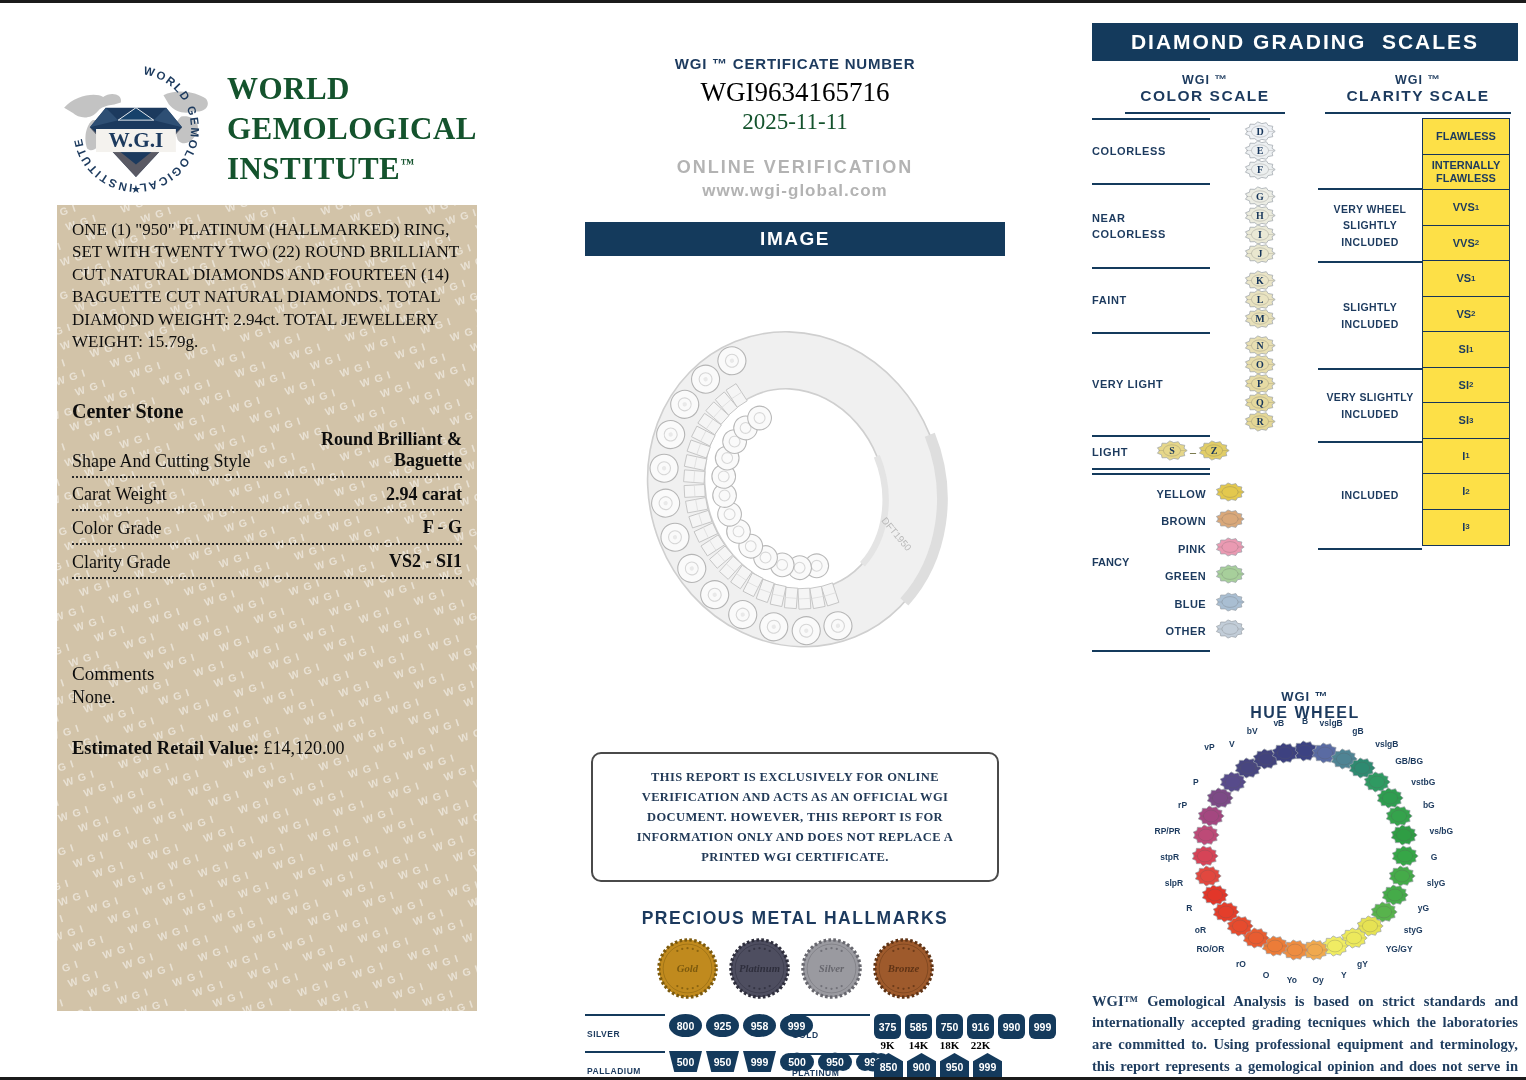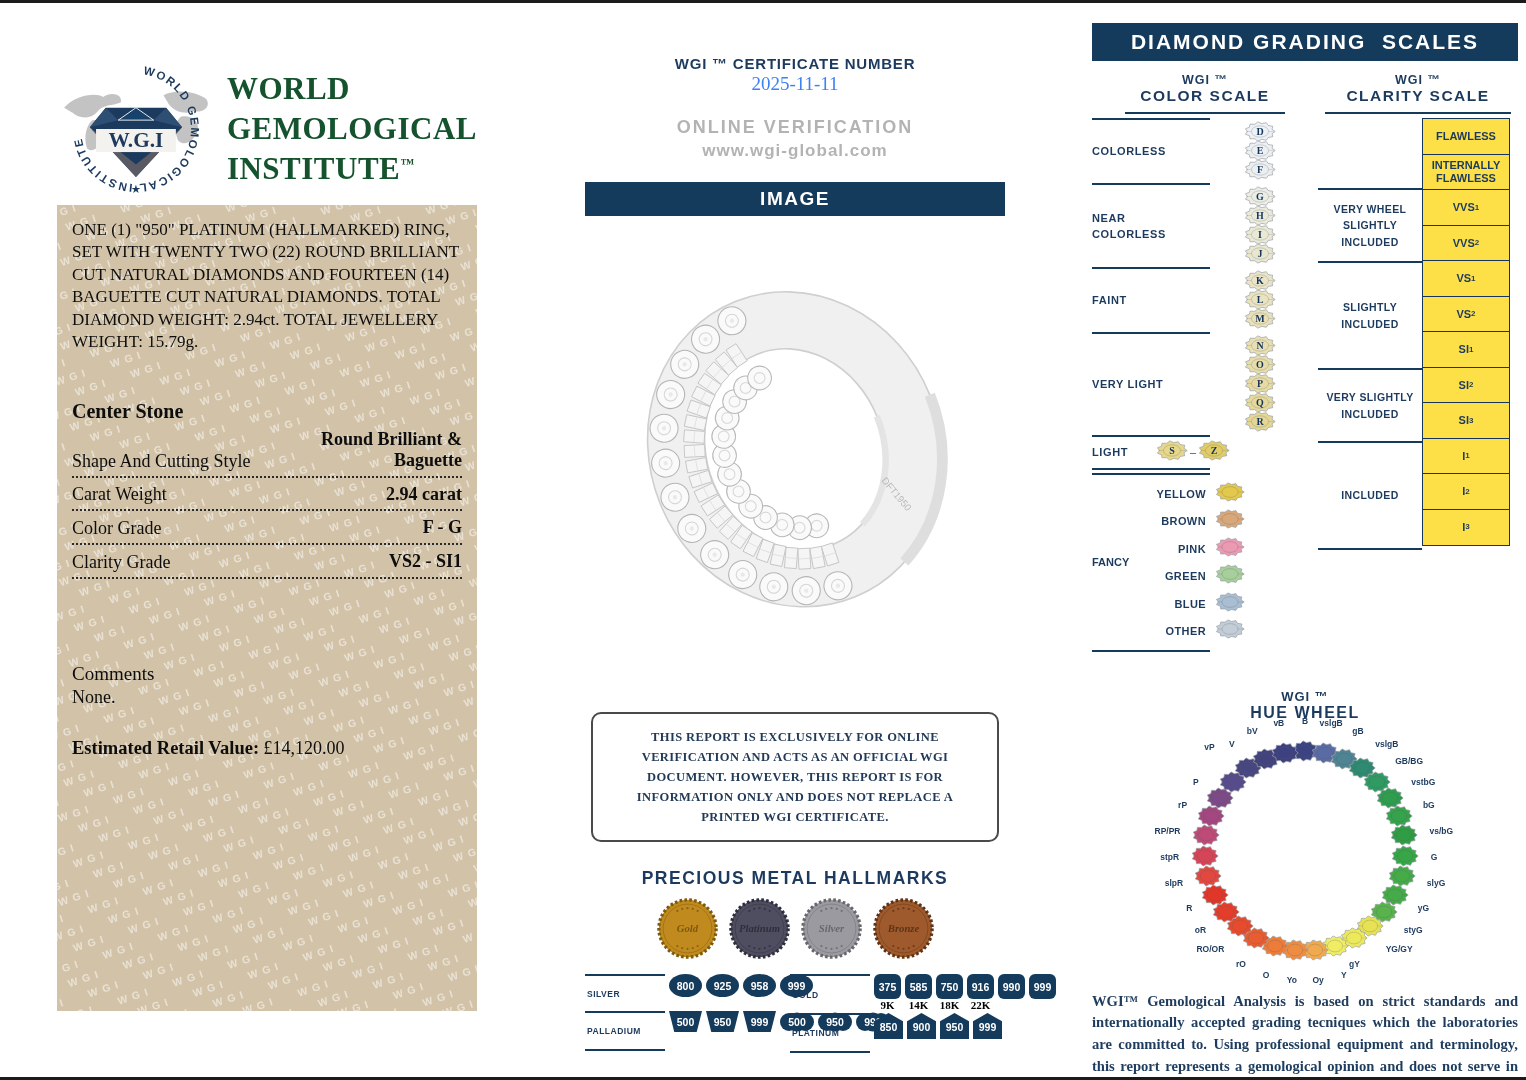--- a/index.html
+++ b/index.html
@@ -32,21 +32,21 @@
   .cs-row .val{font-weight:bold;text-align:right;line-height:1.2;}
   .comments-h{font-size:19px;font-weight:normal;margin-top:84px;}
   .comments-v{font-size:18px;margin-top:2px;}
   .retail{margin-top:30px;font-size:18px;}
   .retail b{font-size:18.5px;}
 
   
   .cert-label{margin-top:12px;text-align:center;font-family:"Liberation Sans", sans-serif;font-weight:bold;
               color:#1c3a5e;font-size:15px;letter-spacing:.8px;}
   .cert-number{text-align:center;font-size:27px;margin-top:5px;color:#000;}
-  .cert-date{text-align:center;font-size:19px;margin-top:1px;color:#3b82f6;}
+  .cert-date{text-align:center;font-size:23px;margin-top:1px;color:#14532d;}
   .online-ver{margin-top:22px;text-align:center;font-family:"Liberation Sans", sans-serif;font-weight:bold;
               color:#b3b3b3;font-size:18px;letter-spacing:2px;}
   .website{text-align:center;font-family:"Liberation Sans", sans-serif;font-weight:bold;color:#b3b3b3;
            font-size:17px;letter-spacing:1px;margin-top:3px;}
   .mid-bar{margin-top:21px;}
   .ring-wrap{margin-top:6px;text-align:center;}
   .note-box{margin:26px 6px 0 6px;border:2px solid #4a4a4a;border-radius:10px;padding:13px 20px;
             text-align:center;font-weight:bold;color:#223a57;font-size:12.5px;line-height:1.6;letter-spacing:.4px;}
   .hm-title{margin-top:26px;text-align:center;font-family:"Liberation Sans", sans-serif;font-weight:bold;
             color:#1c3a5e;font-size:17.5px;letter-spacing:1.5px;}
@@ -260,20 +260,21 @@
         <div class="retail">
           <b>Estimated Retail Value:</b>
           <span>£14,120.00</span>
         </div>
       </div>
     </div>
   </div>
 
   <div class="col col-mid">
     <div class="cert-label">WGI ™ CERTIFICATE NUMBER</div>
+    <div class="cert-number">WGI9634165716</div>
     <div class="cert-date">2025-11-11</div>
     <div class="online-ver">ONLINE VERIFICATION</div>
     <div class="website">www.wgi-global.com</div>
 
     <div class="navy-bar mid-bar">IMAGE</div>
 
     <div class="ring-wrap">
       <svg width="420" height="460" viewBox="0 0 390 415">
         <g transform="rotate(-22 195 205)">
           <path fill-rule="evenodd" fill="#f0f0f0" stroke="#cfcfcf" stroke-width="1.5" d="M60,205 a135,148 0 1,0 270,0 a135,148 0 1,0 -270,0 M113,205 a82,95 0 1,0 164,0 a82,95 0 1,0 -164,0"></path>
@@ -1014,21 +1015,21 @@
             <line x1="2" y1="11" x2="6.4" y2="11" stroke="rgba(90,90,90,.3)" stroke-width="0.6"></line>
             <line x1="21.6" y1="11" x2="26" y2="11" stroke="rgba(90,90,90,.3)" stroke-width="0.6"></line>
           </svg></span>
         <span class="hue-lab" style="top: 255.639px; left: 293.678px;">YG/GY</span>
         <span class="hue-dot" style="left: 247.53px; top: 238.435px;"><svg width="28" height="22" viewBox="0 0 28 22">
             <polygon points="27.2,11.0 24.4,13.4 25.1,16.5 21.1,17.3 19.5,20.3 15.5,19.3 12.1,21.1 9.5,18.6 5.4,18.7 4.9,15.5 1.3,13.9 3.2,11.0 1.3,8.1 4.9,6.5 5.4,3.3 9.5,3.4 12.1,0.9 15.5,2.7 19.5,1.7 21.1,4.7 25.1,5.5 24.4,8.6 " fill="#ece95c" stroke="#9aa0a8" stroke-width="0.7"></polygon>
             <ellipse cx="14" cy="11" rx="7.6" ry="5.9" fill="none" stroke="rgba(90,90,90,.35)" stroke-width="0.7"></ellipse>
             <line x1="2" y1="11" x2="6.4" y2="11" stroke="rgba(90,90,90,.3)" stroke-width="0.6"></line>
             <line x1="21.6" y1="11" x2="26" y2="11" stroke="rgba(90,90,90,.3)" stroke-width="0.6"></line>
           </svg></span>
-        <span class="hue-lab" style="top: 270.665px; left: 257px;">gY</span>
+        <span class="hue-lab" style="top: 270.665px; left: 265px;">gY</span>
         <span class="hue-dot" style="left: 228.936px; top: 246.414px;"><svg width="28" height="22" viewBox="0 0 28 22">
             <polygon points="27.2,11.0 24.4,13.4 25.1,16.5 21.1,17.3 19.5,20.3 15.5,19.3 12.1,21.1 9.5,18.6 5.4,18.7 4.9,15.5 1.3,13.9 3.2,11.0 1.3,8.1 4.9,6.5 5.4,3.3 9.5,3.4 12.1,0.9 15.5,2.7 19.5,1.7 21.1,4.7 25.1,5.5 24.4,8.6 " fill="#f0ec63" stroke="#9aa0a8" stroke-width="0.7"></polygon>
             <ellipse cx="14" cy="11" rx="7.6" ry="5.9" fill="none" stroke="rgba(90,90,90,.35)" stroke-width="0.7"></ellipse>
             <line x1="2" y1="11" x2="6.4" y2="11" stroke="rgba(90,90,90,.3)" stroke-width="0.6"></line>
             <line x1="21.6" y1="11" x2="26" y2="11" stroke="rgba(90,90,90,.3)" stroke-width="0.6"></line>
           </svg></span>
         <span class="hue-lab" style="top: 281.038px; left: 251.917px; transform: translateX(-50%);">Y</span>
         <span class="hue-dot" style="left: 209.117px; top: 250.487px;"><svg width="28" height="22" viewBox="0 0 28 22">
             <polygon points="27.2,11.0 24.4,13.4 25.1,16.5 21.1,17.3 19.5,20.3 15.5,19.3 12.1,21.1 9.5,18.6 5.4,18.7 4.9,15.5 1.3,13.9 3.2,11.0 1.3,8.1 4.9,6.5 5.4,3.3 9.5,3.4 12.1,0.9 15.5,2.7 19.5,1.7 21.1,4.7 25.1,5.5 24.4,8.6 " fill="#f0a94e" stroke="#9aa0a8" stroke-width="0.7"></polygon>
             <ellipse cx="14" cy="11" rx="7.6" ry="5.9" fill="none" stroke="rgba(90,90,90,.35)" stroke-width="0.7"></ellipse>

